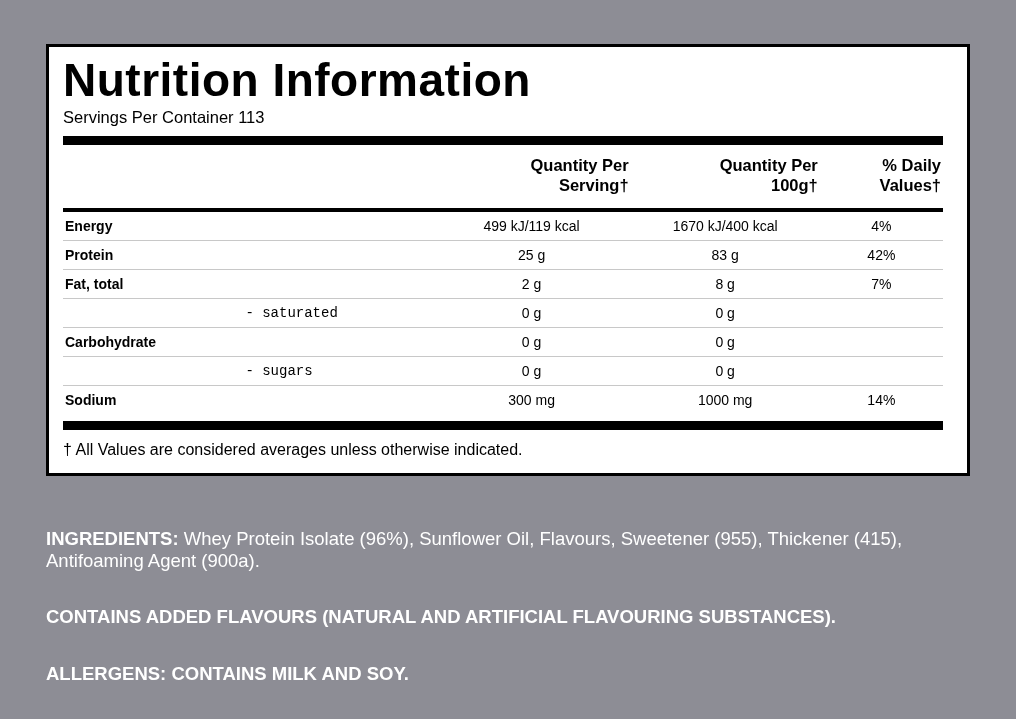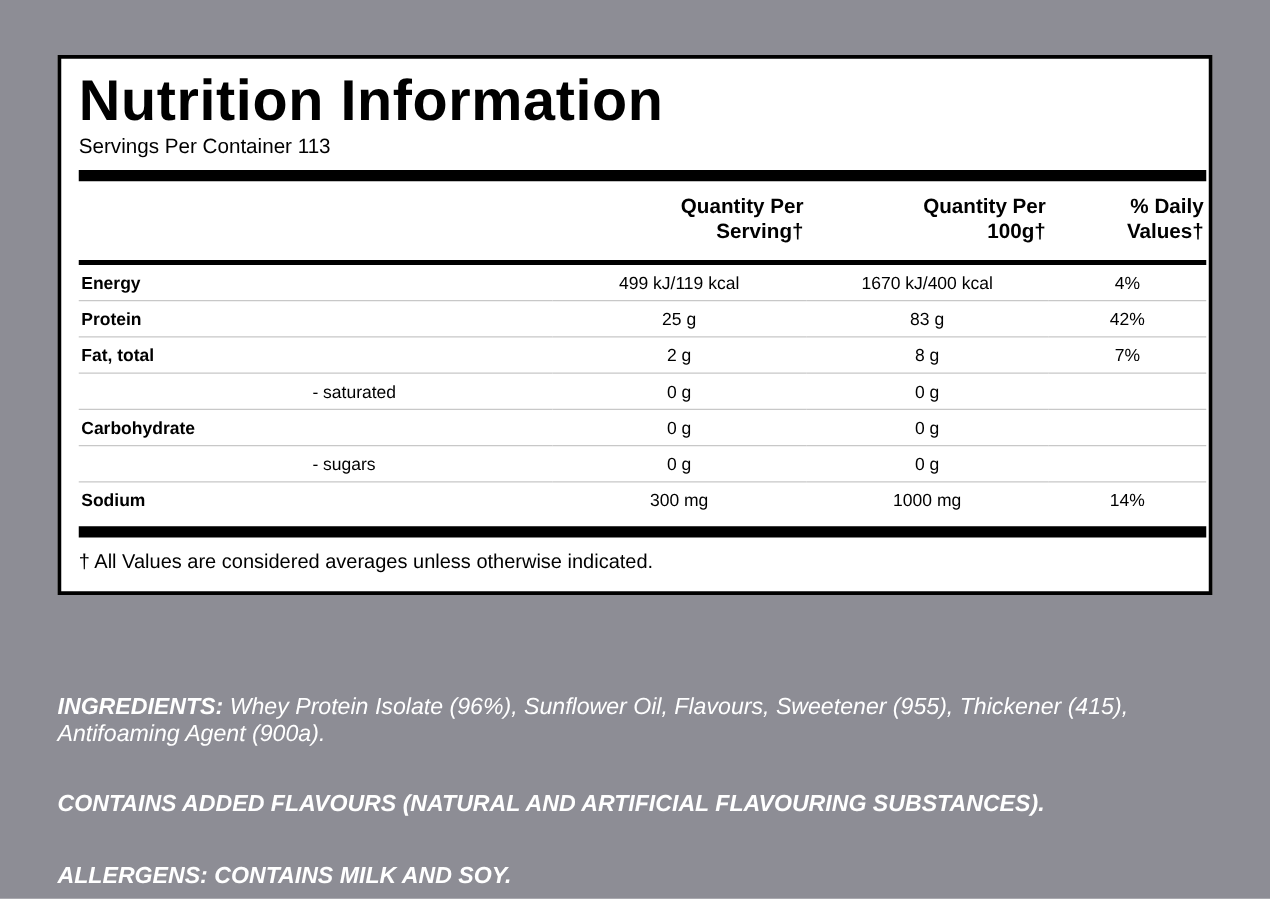--- a/index.html
+++ b/index.html
@@ -23,21 +23,21 @@
 
   
   .panel {
     position: absolute;
     left: 46px;
     top: 44px;
     width: 924px;
     box-sizing: border-box;
     background: #ffffff;
     border: 3px solid #000000;
-    padding: 8px 2px 10px 14px;
+    padding: 8px 24px 10px 14px;
   }
 
   .panel-title {
     font-size: 46px;
     font-weight: bold;
     letter-spacing: 0.5px;
     line-height: 1.04;
     color: #000;
     margin: 2px 0 2px 0;
     white-space: nowrap;
@@ -88,20 +88,21 @@
   }
   td.name {
     font-weight: bold;
     text-align: left;
     padding-left: 2px;
   }
   td.subname {
     font-weight: normal;
     text-align: left;
     padding-left: 16px;
+    font-family: Liberation Mono, monospace;
   }
   td.num {
     text-align: center;
   }
   tr.hairline > td {
     border-bottom: 1px solid #c8c8c8;
   }
 
   .footnotes {
     padding-top: 9px;
@@ -111,23 +112,22 @@
     color: #000;
     line-height: 1.35;
     margin-bottom: 9px;
   }
   .footnote:last-child { margin-bottom: 2px; }
 
   
   .below {
     position: absolute;
     left: 46px;
-    top: 554px;
+    top: 528px;
     width: 940px;
-    font-style: italic;
   }
   .below p {
     margin: 0 0 34px 0;
     color: #ffffff;
     font-size: 18.5px;
     line-height: 1.2;
     font-family: "Liberation Sans", sans-serif;
     font-stretch: condensed;
   }
   .below p:last-child { margin-bottom: 0; }

